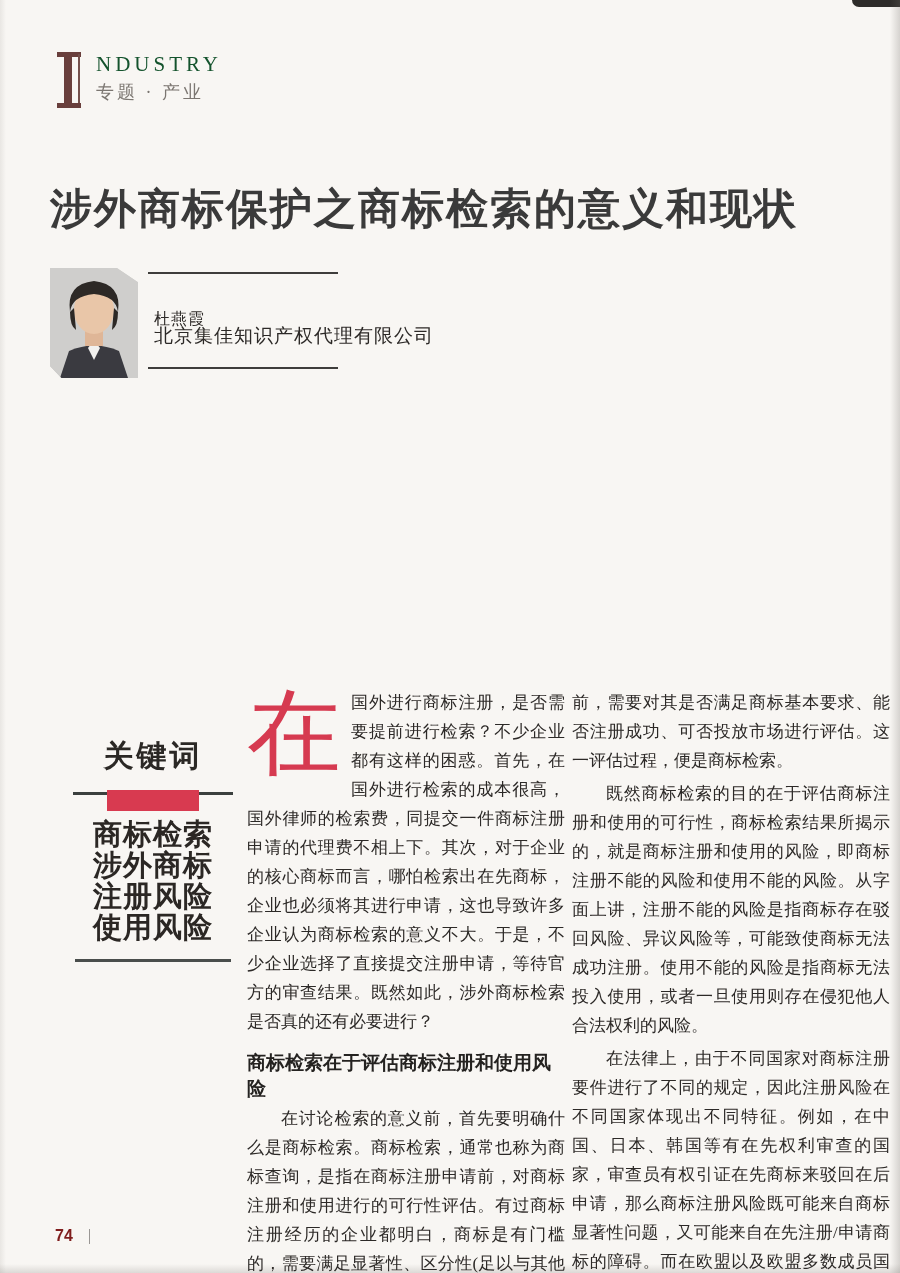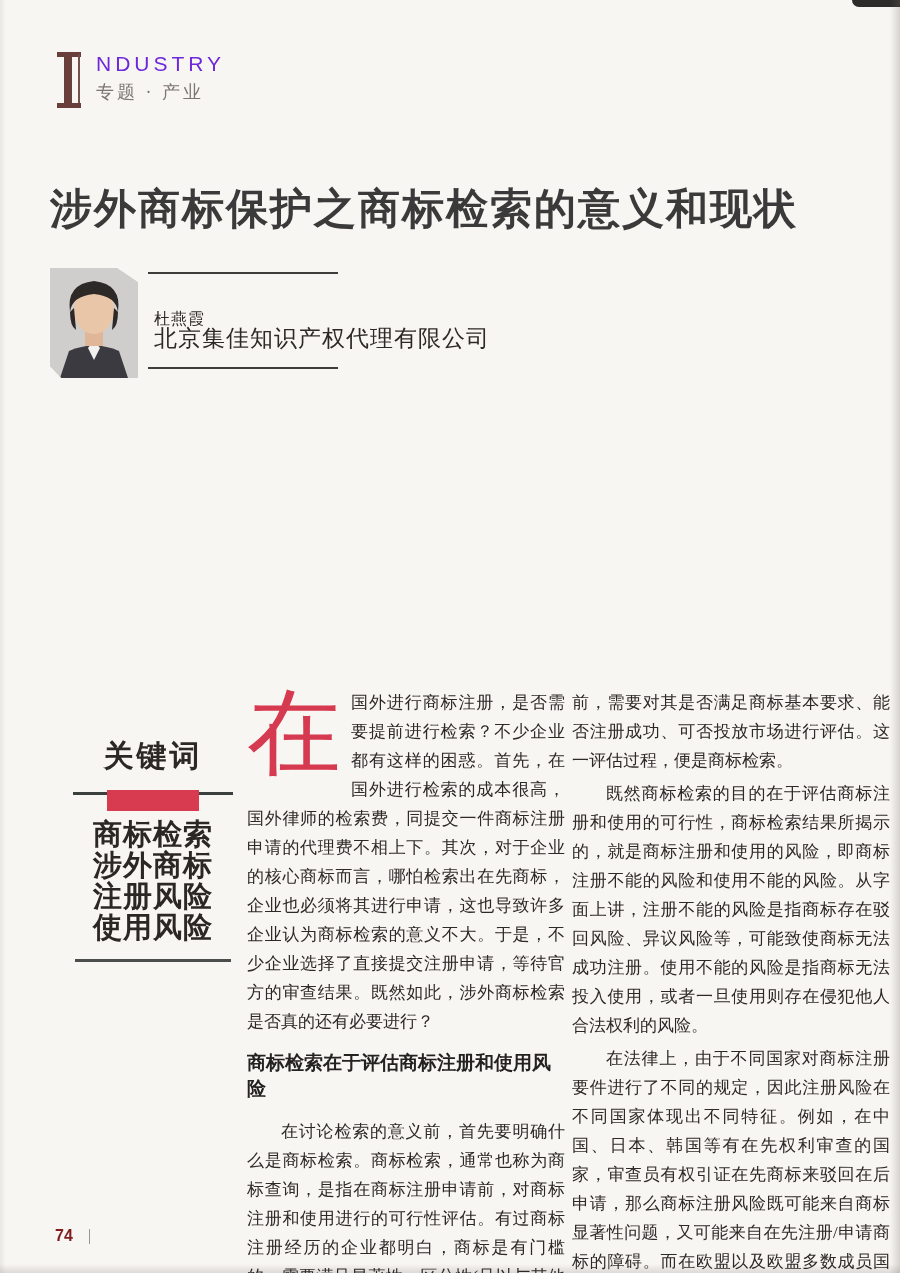--- a/index.html
+++ b/index.html
@@ -21,39 +21,39 @@
     background:linear-gradient(to right, rgba(140,135,130,0.14), rgba(140,135,130,0)); }
 
   
   .masthead { position:absolute; left:57px; top:52px; display:flex; align-items:flex-start; }
   .logo-i { position:relative; width:32px; height:56px; margin-right:7px; }
   .logo-i .serif-top { position:absolute; top:0; left:0; width:24px; height:5px; background:#693f3c; }
   .logo-i .serif-bottom { position:absolute; bottom:0; left:0; width:24px; height:5px; background:#693f3c; }
   .logo-i .stem { position:absolute; left:7px; top:2px; width:8px; height:52px; background:#693f3c; }
   .logo-i .hairline { position:absolute; left:21px; top:2px; width:2px; height:52px; background:#74504c; }
   .masthead-text { display:flex; flex-direction:column; }
-  .magazine-name { font-family:Liberation Sans, sans-serif; font-size:21px; letter-spacing:4px;
-    color:#6d28d9; line-height:24px; }
+  .magazine-name { font-family:Liberation Serif, serif; font-size:21px; letter-spacing:4px;
+    color:#14532d; line-height:24px; }
   .section-label { font-size:18px; letter-spacing:3px; color:#7b7671; line-height:26px; margin-top:3px; }
 
   
   .article-title { position:absolute; left:50px; top:181px;
     font-family:Liberation Mono, monospace; font-weight:bold;
     font-size:42px; letter-spacing:2px; color:#3a3a3a; white-space:nowrap; }
 
   
   .author-photo { position:absolute; left:50px; top:268px; width:88px; height:110px;
     clip-path:polygon(0 0, 76% 0, 100% 13%, 100% 100%, 13% 100%, 0 89%);
     background:linear-gradient(160deg,#d6d5d3,#bdbcba); }
   .author-photo svg { display:block; width:100%; height:100%; }
   .author-rule-top { position:absolute; left:148px; top:272px; width:190px; height:2px; background:#3e3d3b; }
   .author-rule-bottom { position:absolute; left:148px; top:367px; width:190px; height:2px; background:#3e3d3b; }
   .author-name { position:absolute; left:154px; top:297px; font-size:16px; color:#2f2b29;
     font-family:"Liberation Sans",sans-serif; letter-spacing:1px;margin-top:12px; }
-  .author-affil { position:absolute; left:154px; top:323px; font-size:23px; color:#2c2927;
+  .author-affil { position:absolute; left:154px; top:323px; font-size:19px; color:#2c2927;
     font-family:"Liberation Sans",sans-serif; letter-spacing:1px; }
 
   
   .keywords { position:absolute; left:75px; top:736px; width:156px; text-align:center; }
   .kw-title { font-size:30px; font-weight:bold; letter-spacing:3px; color:#2b2825; }
   .kw-divider { position:relative; height:26px; margin-top:8px; }
   .kw-divider .line { position:absolute; top:7px; left:-2px; right:-2px; height:3px; background:#3b403e; }
   .kw-divider .red { position:absolute; top:5px; left:32px; width:92px; height:21px; background:#d83a50; }
   .kw-list { margin-top:8px; }
   .kw-item { display:block; font-size:29px; font-weight:bold; color:#2b2724;
@@ -64,21 +64,21 @@
   .col { position:absolute; top:688px; width:318px; font-size:17px; line-height:29px;
     text-align:justify; color:#2c2927; }
   .col p { margin:0; }
   .col p + p { margin-top:4px; }
   .col-left { left:247px; }
   .col-right { left:572px; }
   .indent { text-indent:2em; }
   .dropcap { float:left; font-size:94px; line-height:86px; padding:2px 10px 0 0;
     color:#d63a50; font-family:"Liberation Serif",serif; }
   .body-heading { font-family:"Liberation Sans","DejaVu Sans",sans-serif; font-weight:bold;
-    font-size:19px; line-height:26px; color:#242220; margin:14px 0 15px; text-align:left; }
+    font-size:19px; line-height:26px; color:#242220; margin:14px 0 2px; text-align:left; }
 
   
   .footer { position:absolute; left:55px; top:1227px; display:flex; align-items:center; }
   .page-number { font-family:"Liberation Sans",sans-serif; font-size:16px; font-weight:bold;
     color:#7f1d1d; }
   .page-number-bar { width:1px; height:15px; background:#9a9794; margin-left:16px; }
 </style>
 </head>
 <body>
 

